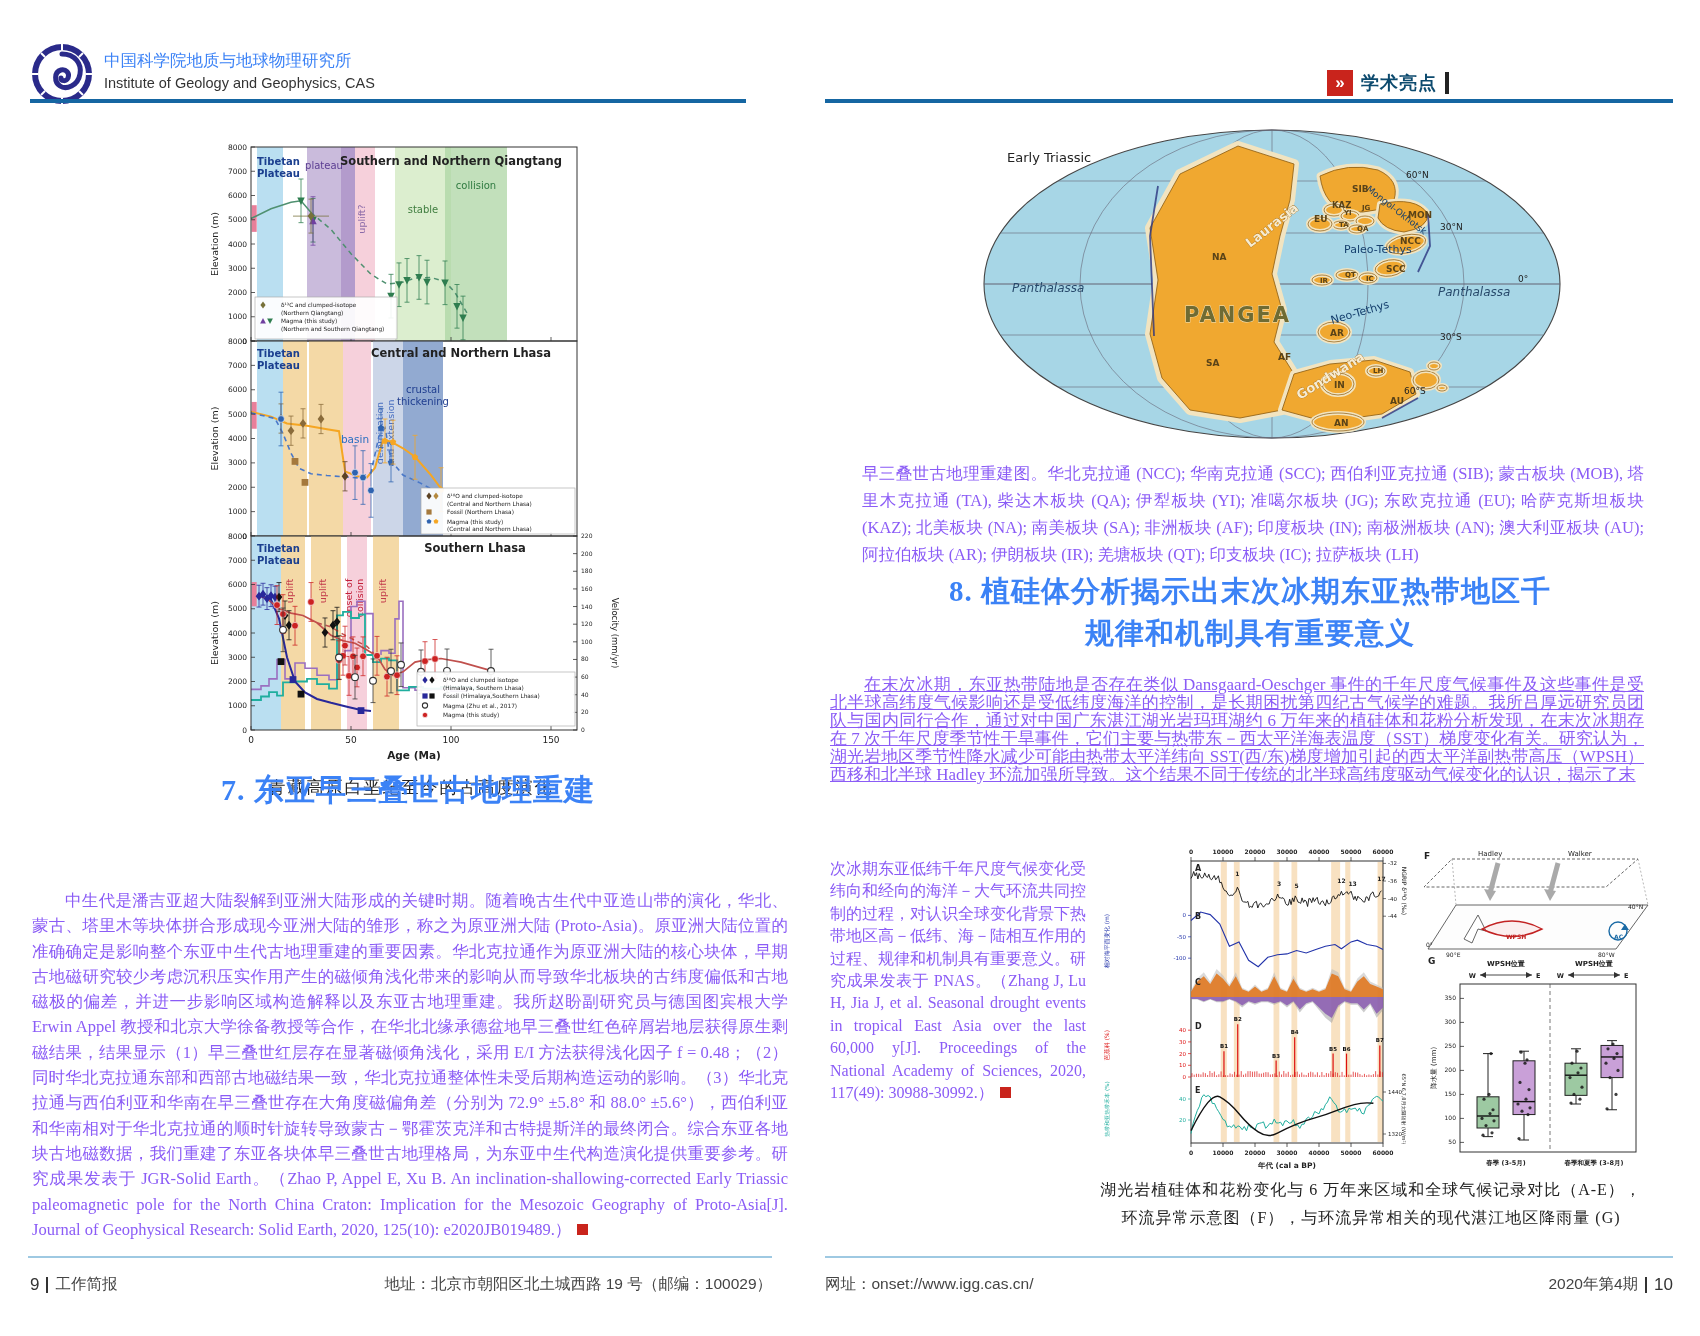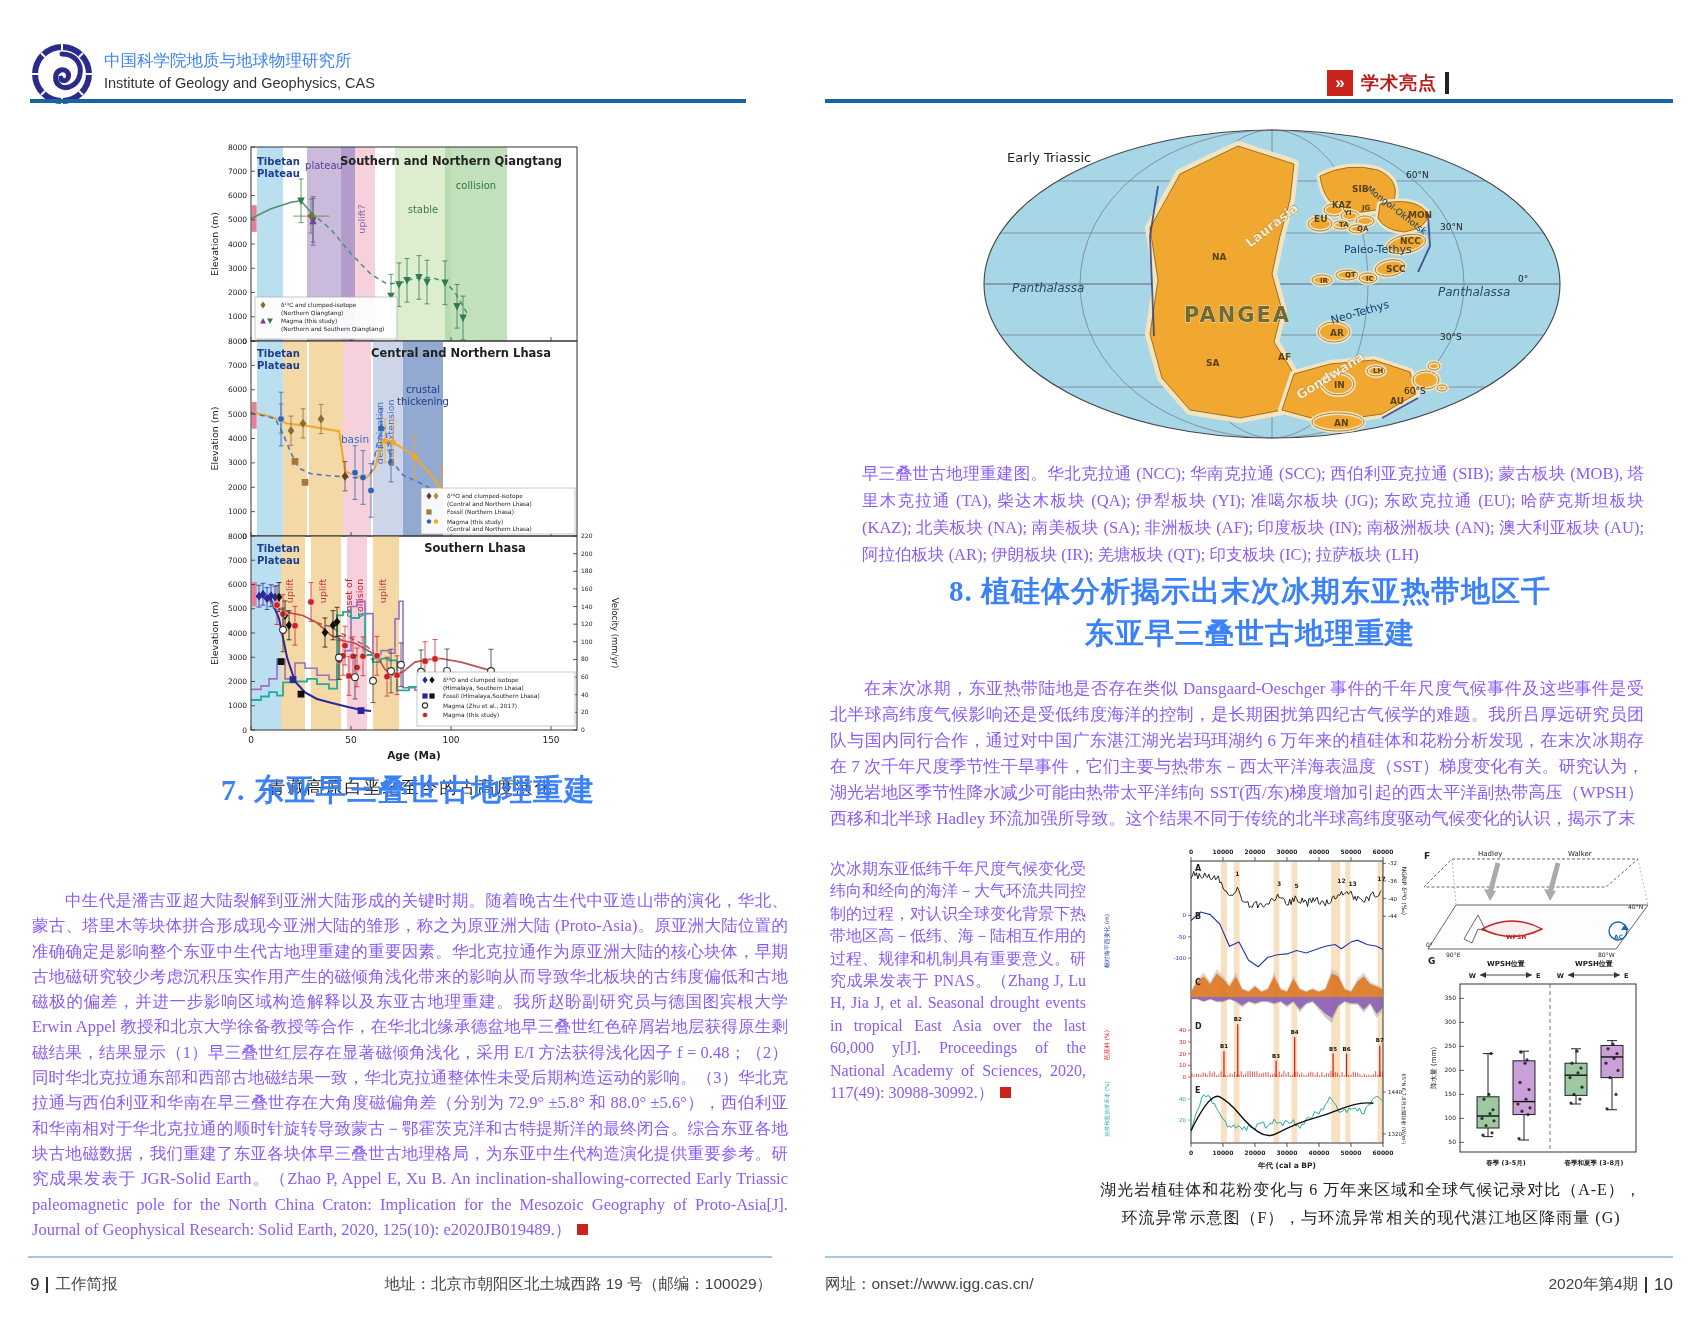--- a/index.html
+++ b/index.html
@@ -9,29 +9,29 @@
   svg{overflow:visible;display:block;}
   svg text{font-family:"DejaVu Sans","Liberation Sans",sans-serif;}
   
   .org-cn{font-family:"Liberation Sans",sans-serif;font-size:16.5px;color:#3b82f6;}
   .org-en{font-family:"Liberation Sans",sans-serif;font-size:14.5px;color:#333;margin-top:3px;}
   .rule{background:#1566a2;height:4px;}
   
   .tag{display:flex;align-items:center;gap:8px;font-family:"Liberation Sans",sans-serif;}
   .tag-ico{width:26px;height:26px;background:#c9241c;color:#fff;font-weight:bold;font-size:17px;
            display:flex;align-items:center;justify-content:center;}
-  .tag-txt{font-size:18px;font-weight:bold;color:#b91c1c;letter-spacing:1px;}
+  .tag-txt{font-size:18px;font-weight:bold;color:#0c4a6e;letter-spacing:1px;}
   .tag-bar{width:4px;height:22px;background:#222;}
   
   .figcap{text-align:center;font-size:17px;letter-spacing:2px;color:#222;}
   h2.sec{font-size:30px;font-weight:bold;text-align:center;margin:0;color:#3b82f6;letter-spacing:1px;}
   .bodytxt{text-align:justify;margin:0;color:#8b5cf6;}
   .b-left{font-size:16.5px;line-height:25.3px;text-indent:2em;}
   .b-mapcap{font-size:16.5px;line-height:27px;}
-  .b-right{font-size:17px;line-height:26px;text-indent:2em;}
+  .b-right{font-size:17px;line-height:18px;text-indent:2em;text-decoration:underline;}
   .b-col{font-size:16px;line-height:22.4px;}
   .endsq{display:inline-block;width:11px;height:11px;background:#c9241c;margin-left:6px;}
   .cap2 span{display:block;text-align:center;font-size:16px;line-height:28px;letter-spacing:1px;}
   
   .footline{background:#9ec9e2;height:2px;}
   .footrow{display:flex;justify-content:space-between;align-items:center;
            font-family:"Liberation Sans",sans-serif;font-size:15.5px;color:#444;}
   .pgnum{font-size:17px;color:#333;}
   .vbar{display:inline-block;width:2px;height:16px;background:#333;margin:0 7px;vertical-align:-3px;}
   .fgrp{display:flex;align-items:center;}
@@ -633,21 +633,21 @@
         <text x="536" y="156" font-size="9" fill="#222">0°</text>
         <text x="458" y="214" font-size="9" fill="#222">30°S</text>
         <text x="422" y="268" font-size="9" fill="#222">60°S</text>
       </svg>
   </div>
 
   <p class="bodytxt b-mapcap abs" style="left:862px;top:460px;width:782px;">早三叠世古地理重建图。华北克拉通 (NCC); 华南克拉通 (SCC); 西伯利亚克拉通 (SIB); 蒙古板块 (MOB), 塔里木克拉通 (TA), 柴达木板块 (QA); 伊犁板块 (YI); 准噶尔板块 (JG); 东欧克拉通 (EU); 哈萨克斯坦板块 (KAZ); 北美板块 (NA); 南美板块 (SA); 非洲板块 (AF); 印度板块 (IN); 南极洲板块 (AN); 澳大利亚板块 (AU); 阿拉伯板块 (AR); 伊朗板块 (IR); 羌塘板块 (QT); 印支板块 (IC); 拉萨板块 (LH)</p>
 
   <div class="abs" style="left:840px;top:570px;width:820px;">
     <h2 class="sec" style="font-size:29px;line-height:42px;">8. 植硅体分析揭示出末次冰期东亚热带地区千</h2>
-    <h2 class="sec" style="font-size:29px;line-height:42px;">东亚早三叠世古地理重建</h2>
+    <h2 class="sec" style="font-size:29px;line-height:42px;">规律和机制具有重要意义</h2>
   </div>
 
   <p class="bodytxt b-right abs" style="left:830px;top:676px;width:814px;">在末次冰期，东亚热带陆地是否存在类似 Dansgaard-Oeschger 事件的千年尺度气候事件及这些事件是受北半球高纬度气候影响还是受低纬度海洋的控制，是长期困扰第四纪古气候学的难题。我所吕厚远研究员团队与国内同行合作，通过对中国广东湛江湖光岩玛珥湖约 6 万年来的植硅体和花粉分析发现，在末次冰期存在 7 次千年尺度季节性干旱事件，它们主要与热带东－西太平洋海表温度（SST）梯度变化有关。研究认为，湖光岩地区季节性降水减少可能由热带太平洋纬向 SST(西/东)梯度增加引起的西太平洋副热带高压（WPSH）西移和北半球 Hadley 环流加强所导致。这个结果不同于传统的北半球高纬度驱动气候变化的认识，揭示了末</p>
 
   <p class="bodytxt b-col abs" style="left:830px;top:858px;width:256px;"><span>次冰期东亚低纬千年尺度气候变化受纬向和经向的海洋－大气环流共同控制的过程，对认识全球变化背景下热带地区高－低纬、海－陆相互作用的过程、规律和机制具有重要意义。研究成果发表于 PNAS。（Zhang J, Lu H, Jia J, et al. Seasonal drought events in tropical East Asia over the last 60,000 y[J]. Proceedings of the National Academy of Sciences, 2020, 117(49): 30988-30992.）</span><span class="endsq"></span></p>
 
   <div class="abs" style="left:1093px;top:845px;">
     <svg id="ts" width="315" height="340">
         <rect x="127.75999999999999" y="17" width="6.0800000000000125" height="280" fill="#f3c98e" opacity="0.55"></rect>
         <rect x="140.88" y="17" width="5.759999999999991" height="280" fill="#f3c98e" opacity="0.55"></rect>

